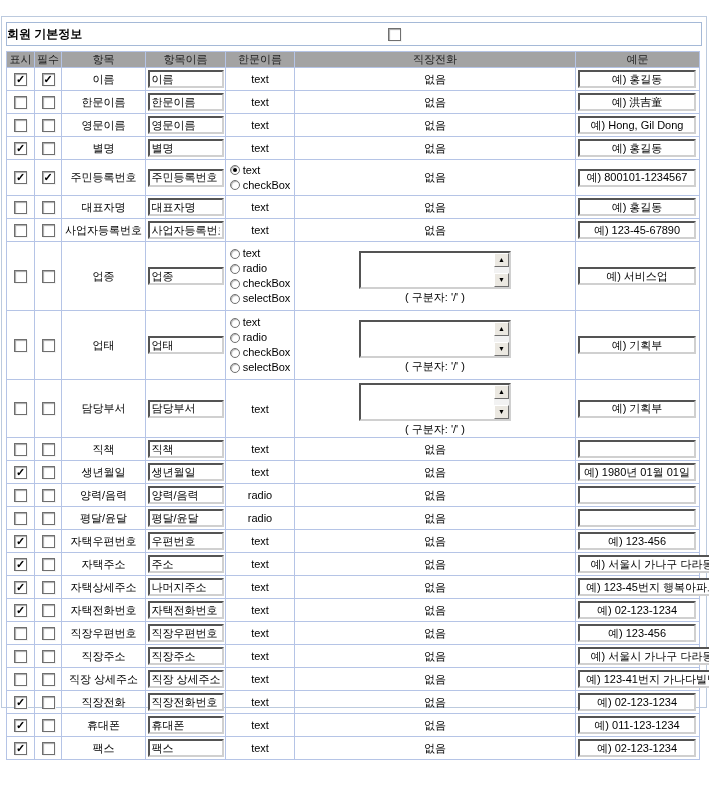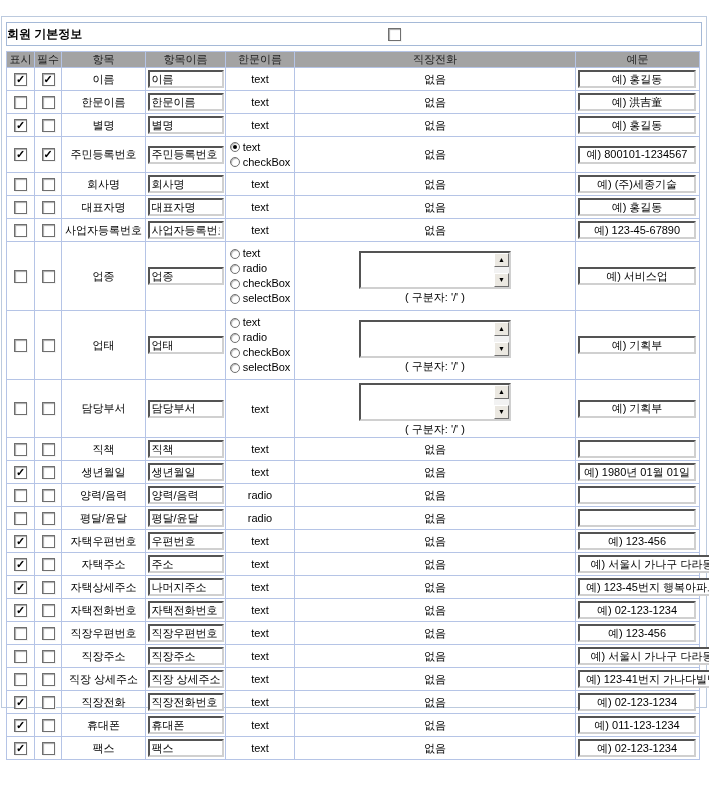--- a/index.html
+++ b/index.html
@@ -124,20 +124,33 @@
             <div class="cb"></div>
           </td>
           <td><span class="item-label">한문이름</span></td>
           <td><input class="win-input name-input" type="text" value="한문이름" style=""></td>
           <td><span class="type-label">text</span></td>
           <td><span class="none-label">없음</span></td>
           <td class="cell-example"><input class="win-input example-input" type="text" value="예) 洪吉童" style=""></td>
         </tr>
         <tr style="height: 23px;">
           <td>
+            <div class="cb"></div>
+          </td>
+          <td>
+            <div class="cb"></div>
+          </td>
+          <td><span class="item-label">영문이름</span></td>
+          <td><input class="win-input name-input" type="text" value="영문이름" style=""></td>
+          <td><span class="type-label">text</span></td>
+          <td><span class="none-label">없음</span></td>
+          <td class="cell-example"><input class="win-input example-input" type="text" value="예) Hong, Gil Dong" style=""></td>
+        </tr>
+        <tr style="height: 23px;">
+          <td>
             <div class="cb">✓</div>
           </td>
           <td>
             <div class="cb"></div>
           </td>
           <td><span class="item-label">별명</span></td>
           <td><input class="win-input name-input" type="text" value="별명" style=""></td>
           <td><span class="type-label">text</span></td>
           <td><span class="none-label">없음</span></td>
           <td class="cell-example"><input class="win-input example-input" type="text" value="예) 홍길동" style=""></td>
@@ -155,33 +168,20 @@
                 <span class="radio">
                   <span class="dot"></span>
                 </span>
                 <span>text</span>
               </div><div class="radio-line">
                 <span class="radio"></span>
                 <span>checkBox</span>
               </div></div></td>
           <td><span class="none-label">없음</span></td>
           <td class="cell-example"><input class="win-input example-input" type="text" value="예) 800101-1234567" style=""></td>
-        </tr>
-        <tr style="height: 23px;">
-          <td>
-            <div class="cb"></div>
-          </td>
-          <td>
-            <div class="cb"></div>
-          </td>
-          <td><span class="item-label">회사명</span></td>
-          <td><input class="win-input name-input" type="text" value="회사명" style=""></td>
-          <td><span class="type-label">text</span></td>
-          <td><span class="none-label">없음</span></td>
-          <td class="cell-example"><input class="win-input example-input" type="text" value="예) (주)세종기술" style=""></td>
         </tr>
         <tr style="height: 23px;">
           <td>
             <div class="cb"></div>
           </td>
           <td>
             <div class="cb"></div>
           </td>
           <td><span class="item-label">대표자명</span></td>
           <td><input class="win-input name-input" type="text" value="대표자명" style=""></td>

